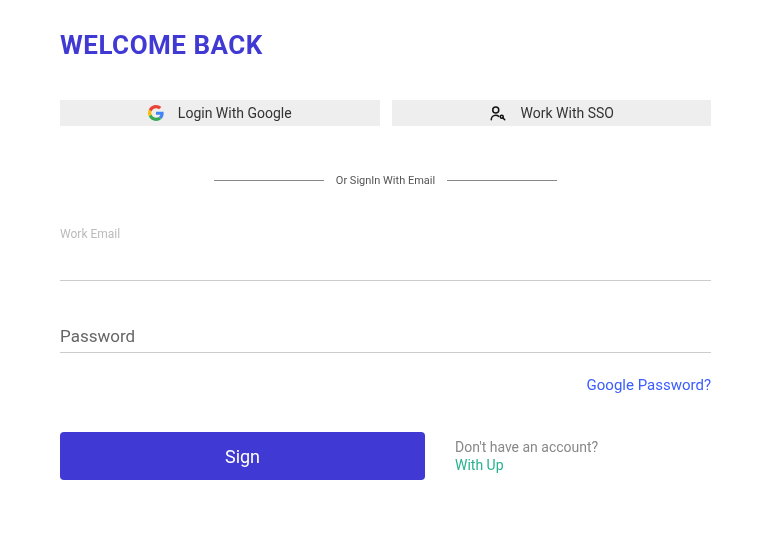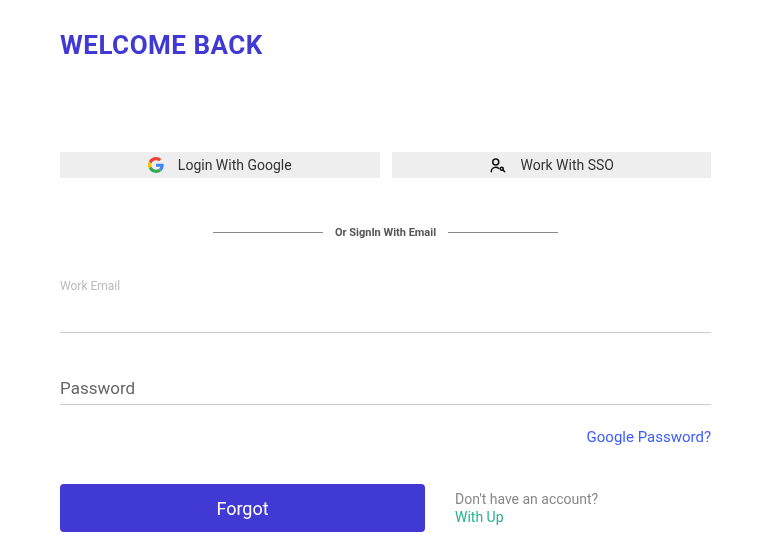--- a/index.html
+++ b/index.html
@@ -12,21 +12,21 @@
       background: #fff;
       width: 771px;
       height: 542px;
       padding: 30px 60px;
     }
     .title {
       color: #4039d4;
       font-size: 26px;
       font-weight: 700;
       letter-spacing: 0.5px;
-      margin-bottom: 92px;
+      margin-bottom: 40px;
     }
     .oauth-row {
       display: flex;
       gap: 12px;
       margin-bottom: 48px;
     }
     .oauth-btn {
       flex: 1;
       background: #eeeeee;
       border: none;
@@ -59,21 +59,21 @@
     }
     .divider-line {
       width: 110px;
       height: 1px;
       background: #888;
     }
     .divider-text {
       font-size: 11px;
       color: #555;
       padding: 0 12px;
-      font-weight: 700;
+      font-weight: 400;
     }
     .field-group {
       margin-bottom: 40px;
     }
     .field-label {
       font-size: 12px;
       color: #bbb;
       display: block;
       margin-bottom: 8px;
     }
@@ -174,18 +174,18 @@
 
 <div class="field-group">
   <input class="field-input" type="password" placeholder="Password" style="">
 </div>
 
 <div class="forgot-row">
   <a class="forgot-link">Google Password?</a>
 </div>
 
 <div class="bottom-row">
-  <button class="login-btn">Forgot</button>
+  <button class="login-btn">Sign</button>
   <div class="signup-block">
     <div class="signup-prompt">Don't have an account?</div>
     <a class="signup-link">With Up</a>
   </div>
 </div>
 
 </body></html>

